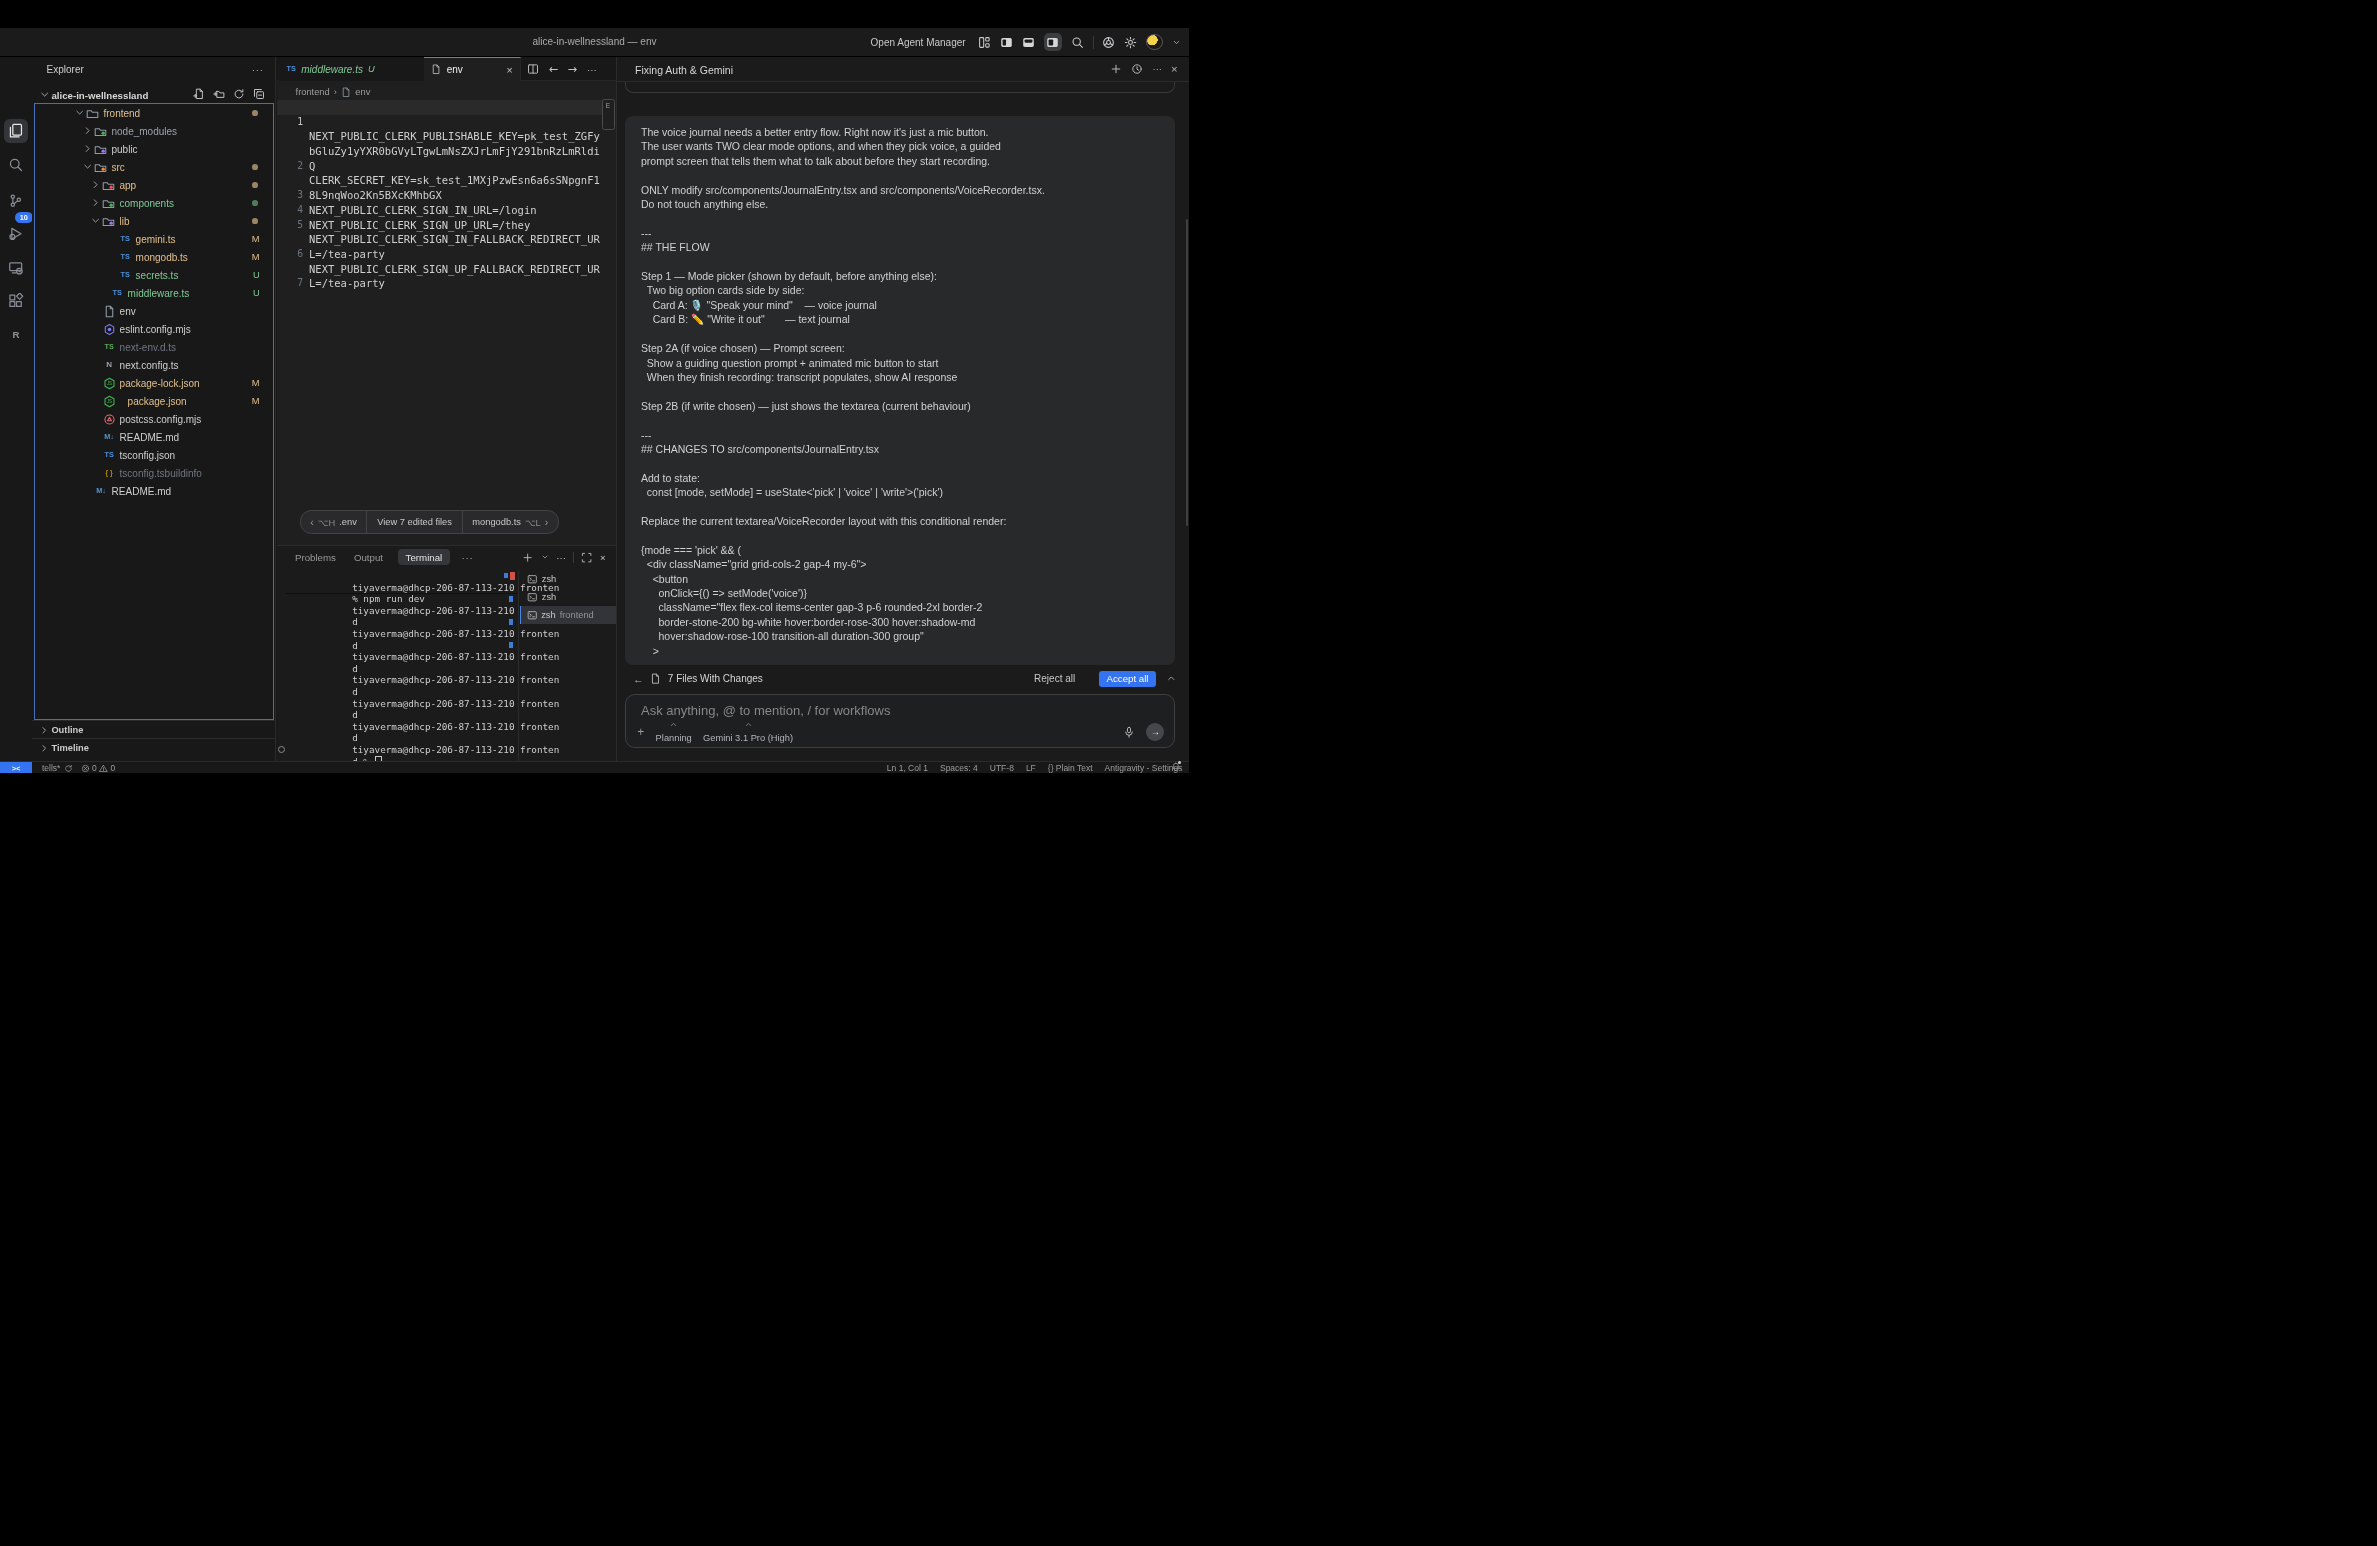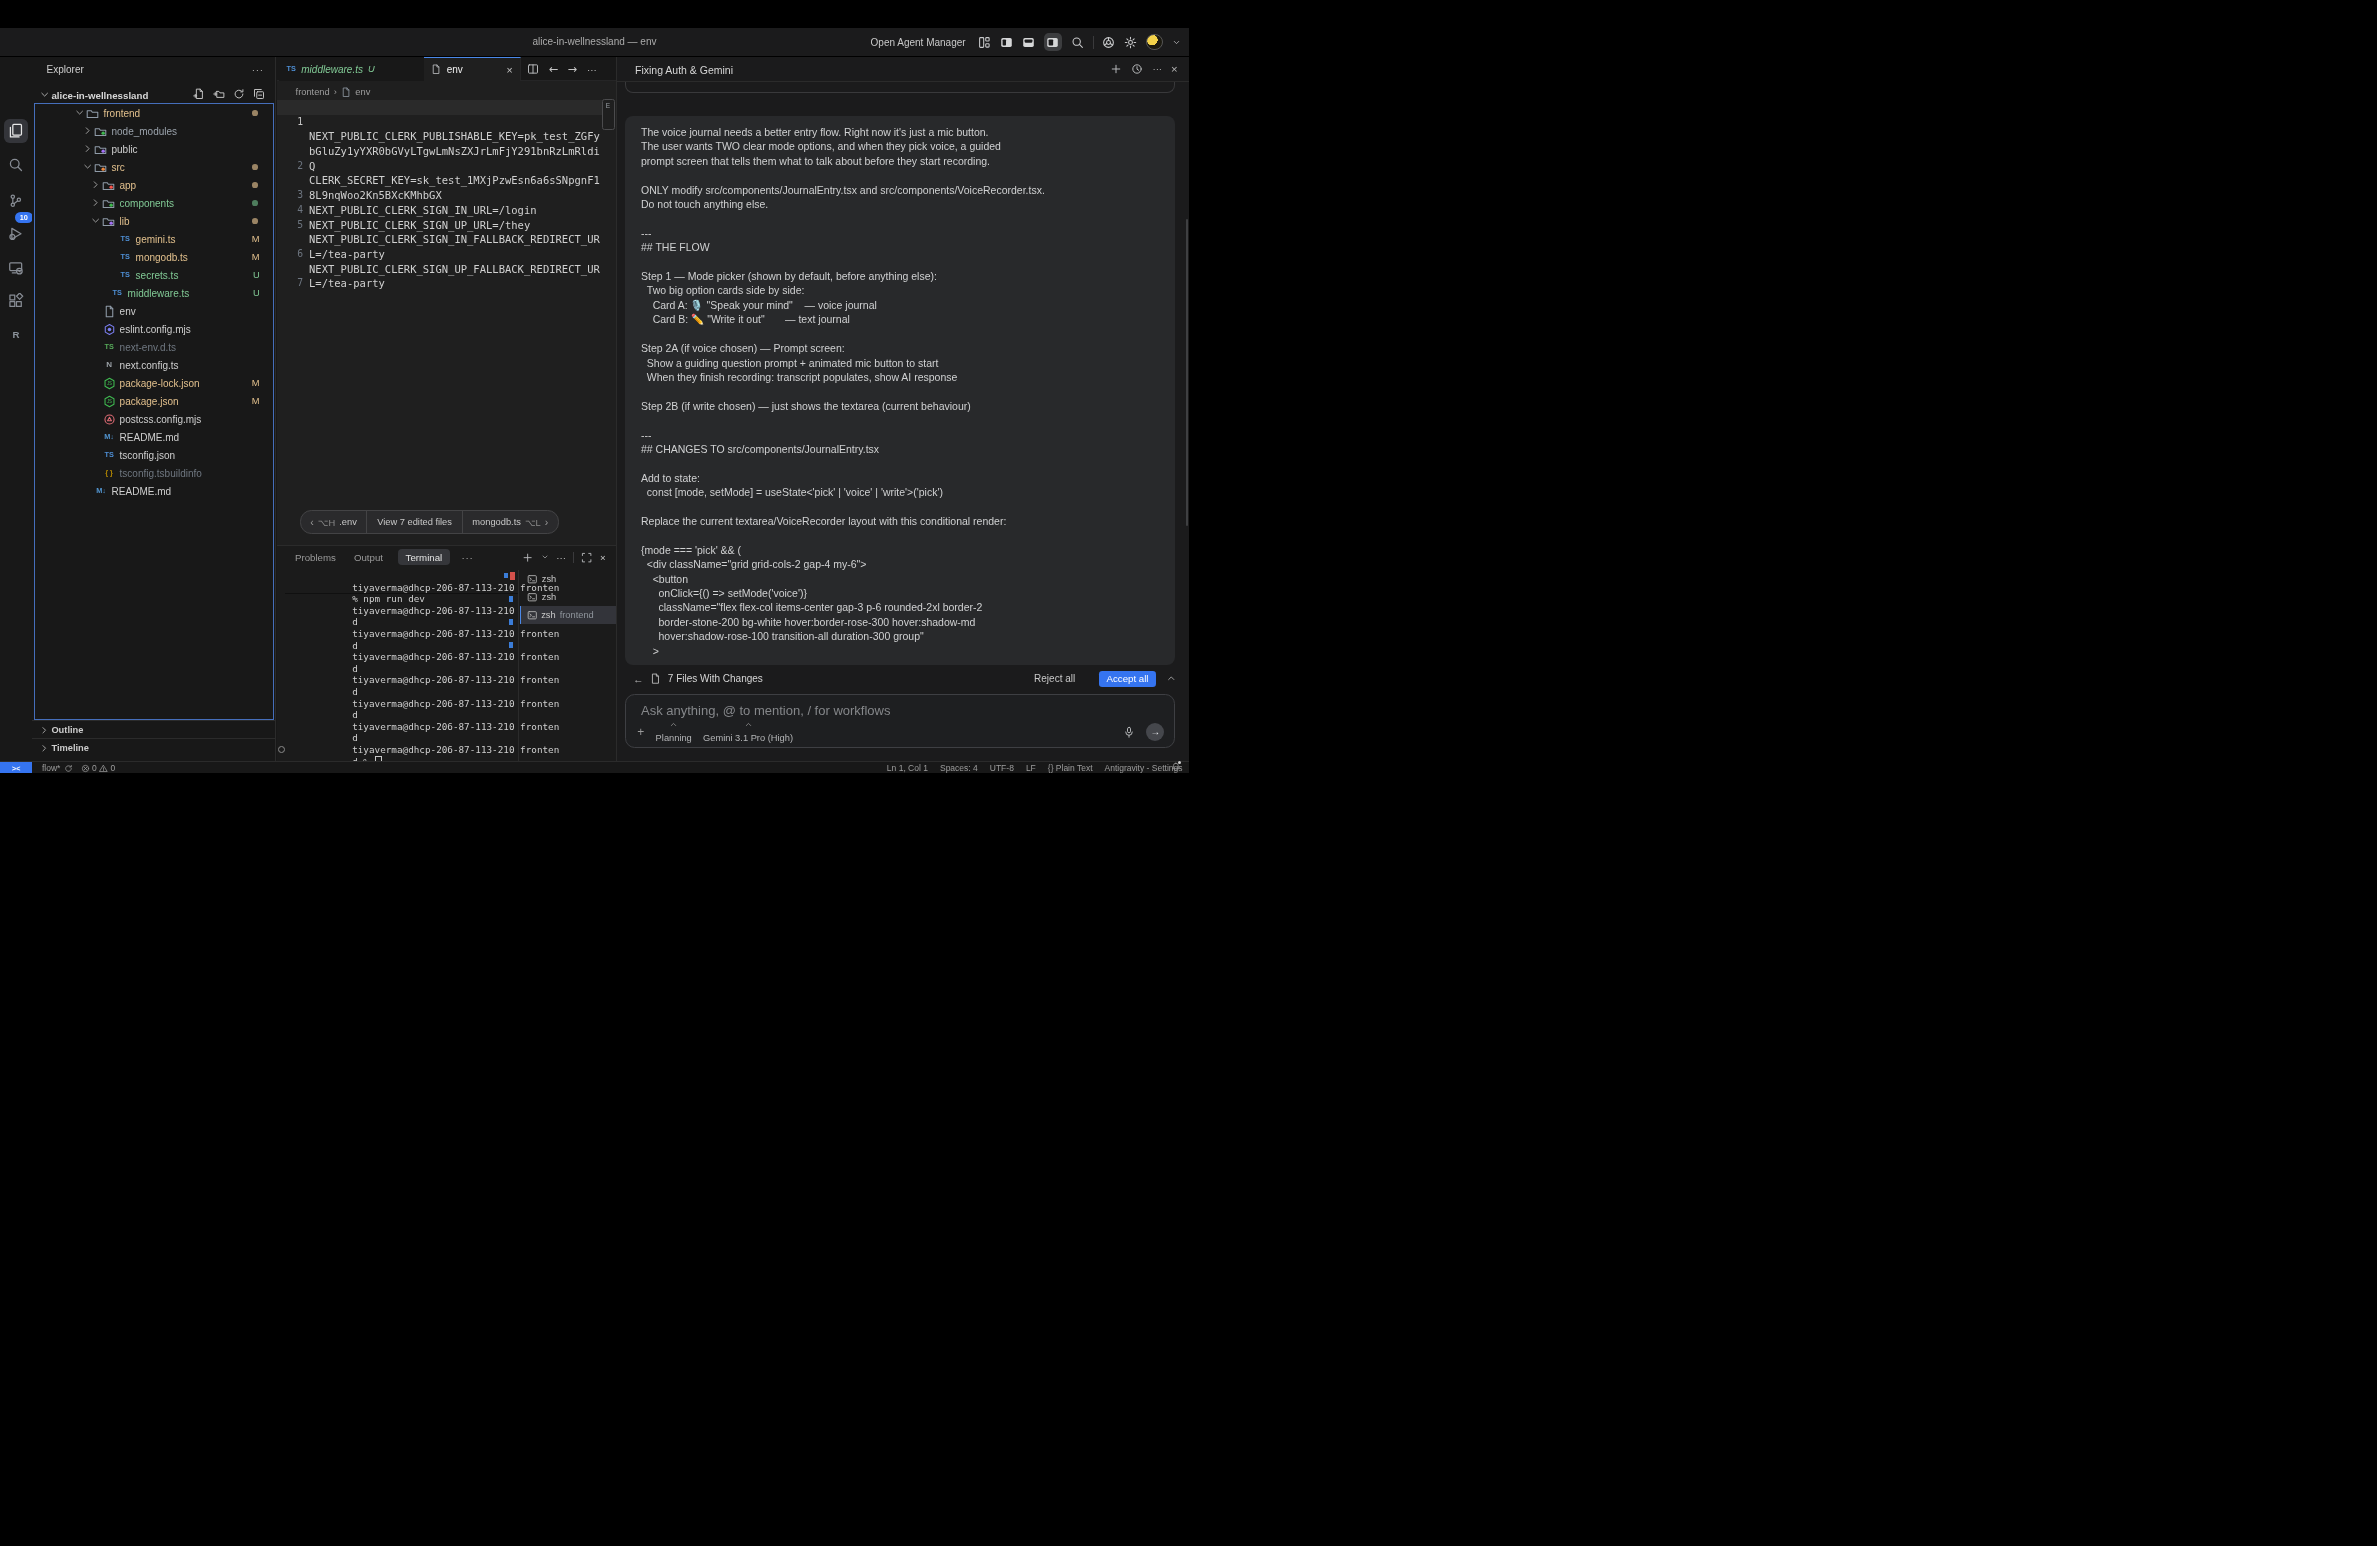--- a/index.html
+++ b/index.html
@@ -455,21 +455,21 @@
           <span class="ficon">
             <svg viewBox="0 0 16 16" fill="none" stroke="currentColor" stroke-width="1.3" stroke-linecap="round" stroke-linejoin="round" style="font-size:12.5px">
               <path d="M8 1.5l5.5 3.2v6.6L8 14.5l-5.5-3.2V4.7z" stroke="#3fb950"></path>
               <text x="8" y="10.2" font-size="5.5" fill="#3fb950" stroke="none" text-anchor="middle" font-family="Liberation Sans">JS</text>
             </svg>
           </span>
           <span class="tlabel">package-lock.json</span>
           <span class="tbadge">M</span>
 
         </div>
-        <div class="trow" data-variant="mod" data-badgecolor="tan" style="padding-left: 68px;">
+        <div class="trow" data-variant="mod" data-badgecolor="tan" style="padding-left: 68px; gap: 8px;">
 
           <span class="ficon">
             <svg viewBox="0 0 16 16" fill="none" stroke="currentColor" stroke-width="1.3" stroke-linecap="round" stroke-linejoin="round" style="font-size:12.5px">
               <path d="M8 1.5l5.5 3.2v6.6L8 14.5l-5.5-3.2V4.7z" stroke="#3fb950"></path>
               <text x="8" y="10.2" font-size="5.5" fill="#3fb950" stroke="none" text-anchor="middle" font-family="Liberation Sans">JS</text>
             </svg>
           </span>
           <span class="tlabel">package.json</span>
           <span class="tbadge">M</span>
 
@@ -868,21 +868,21 @@
       </div>
     </div>
   </div>
 
   <div id="statusbar" class="abs">
     <div id="sb-remote">
         <span style="font:italic 700 7.3px 'Liberation Sans',sans-serif">&gt;&lt;</span>
       </div>
     <div id="sb-left">
       <span style="display:flex;align-items:center;gap:3.2px">
-        <span>flow*</span>
+        <span>tells*</span>
         <span class="sb-mini ico">
             <svg viewBox="0 0 16 16" fill="none" stroke="currentColor" stroke-width="1.3" stroke-linecap="round" stroke-linejoin="round">
               <path d="M13 8a5 5 0 1 1-1.7-3.7M13 2.6v2.8h-2.8"></path>
             </svg>
           </span>
       </span>
       <span style="display:flex;align-items:center;gap:2.4px">
         <span class="sb-mini ico">
             <svg viewBox="0 0 16 16" fill="none" stroke="currentColor" stroke-width="1.3" stroke-linecap="round" stroke-linejoin="round">
               <circle cx="8" cy="8" r="5.6"></circle>

